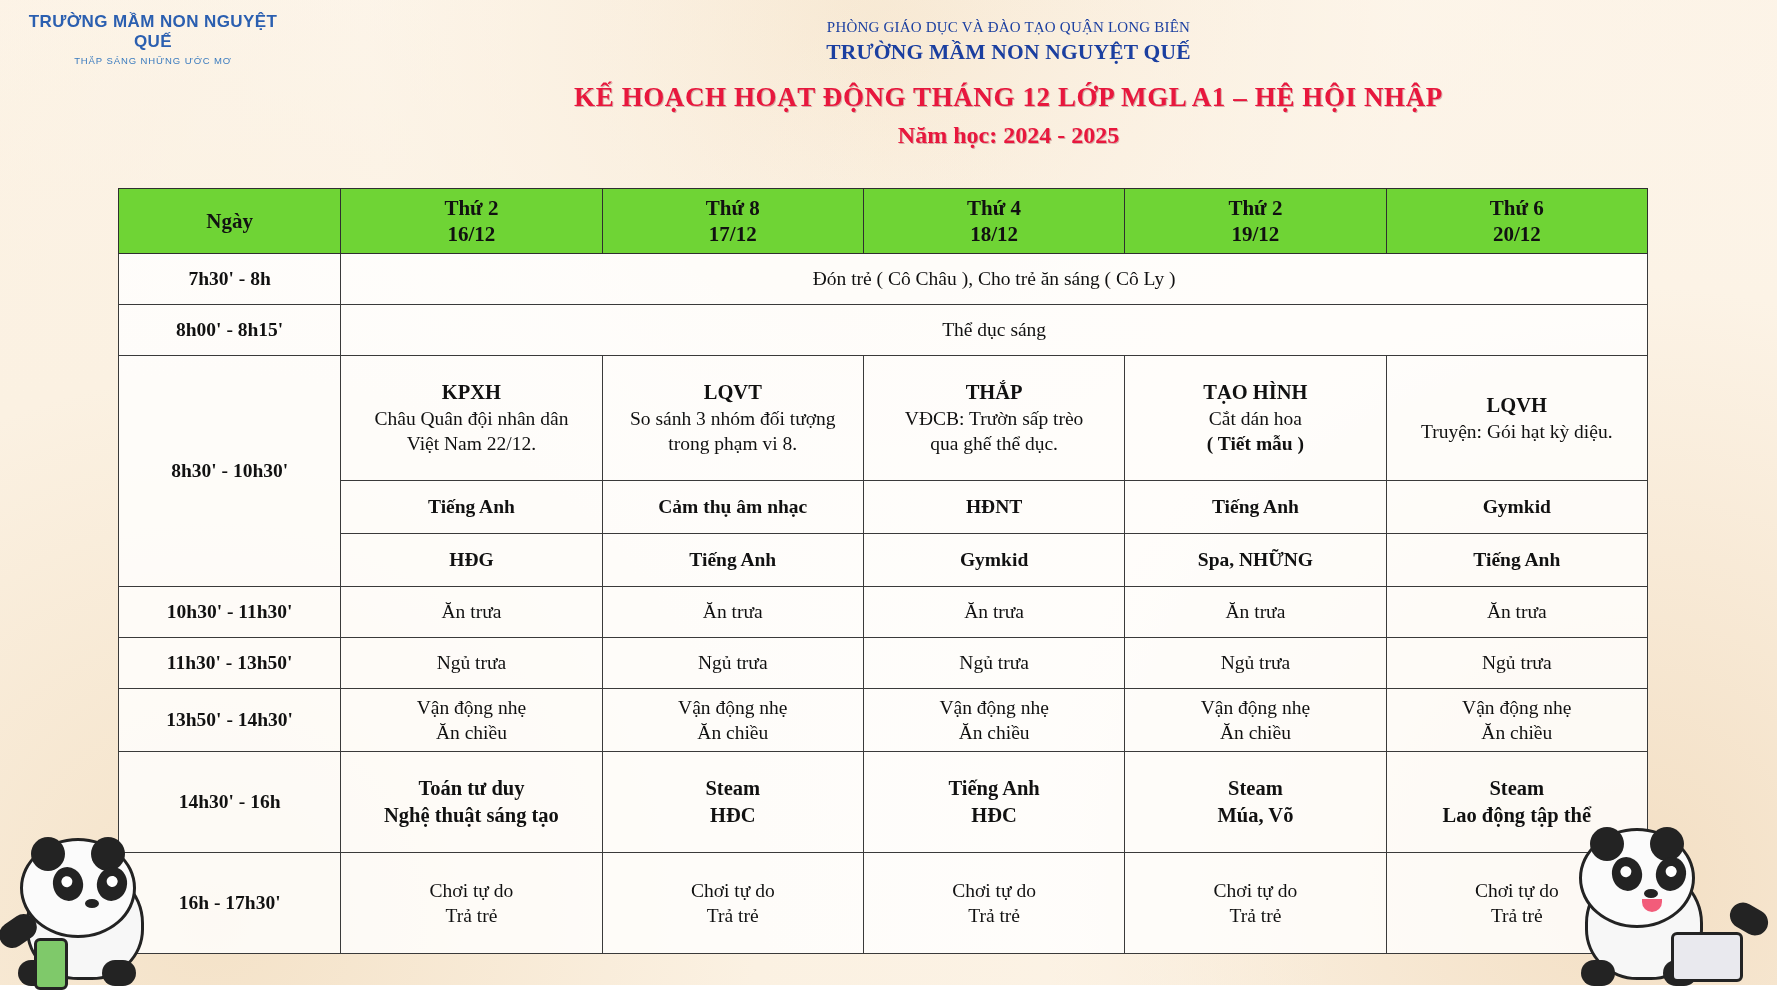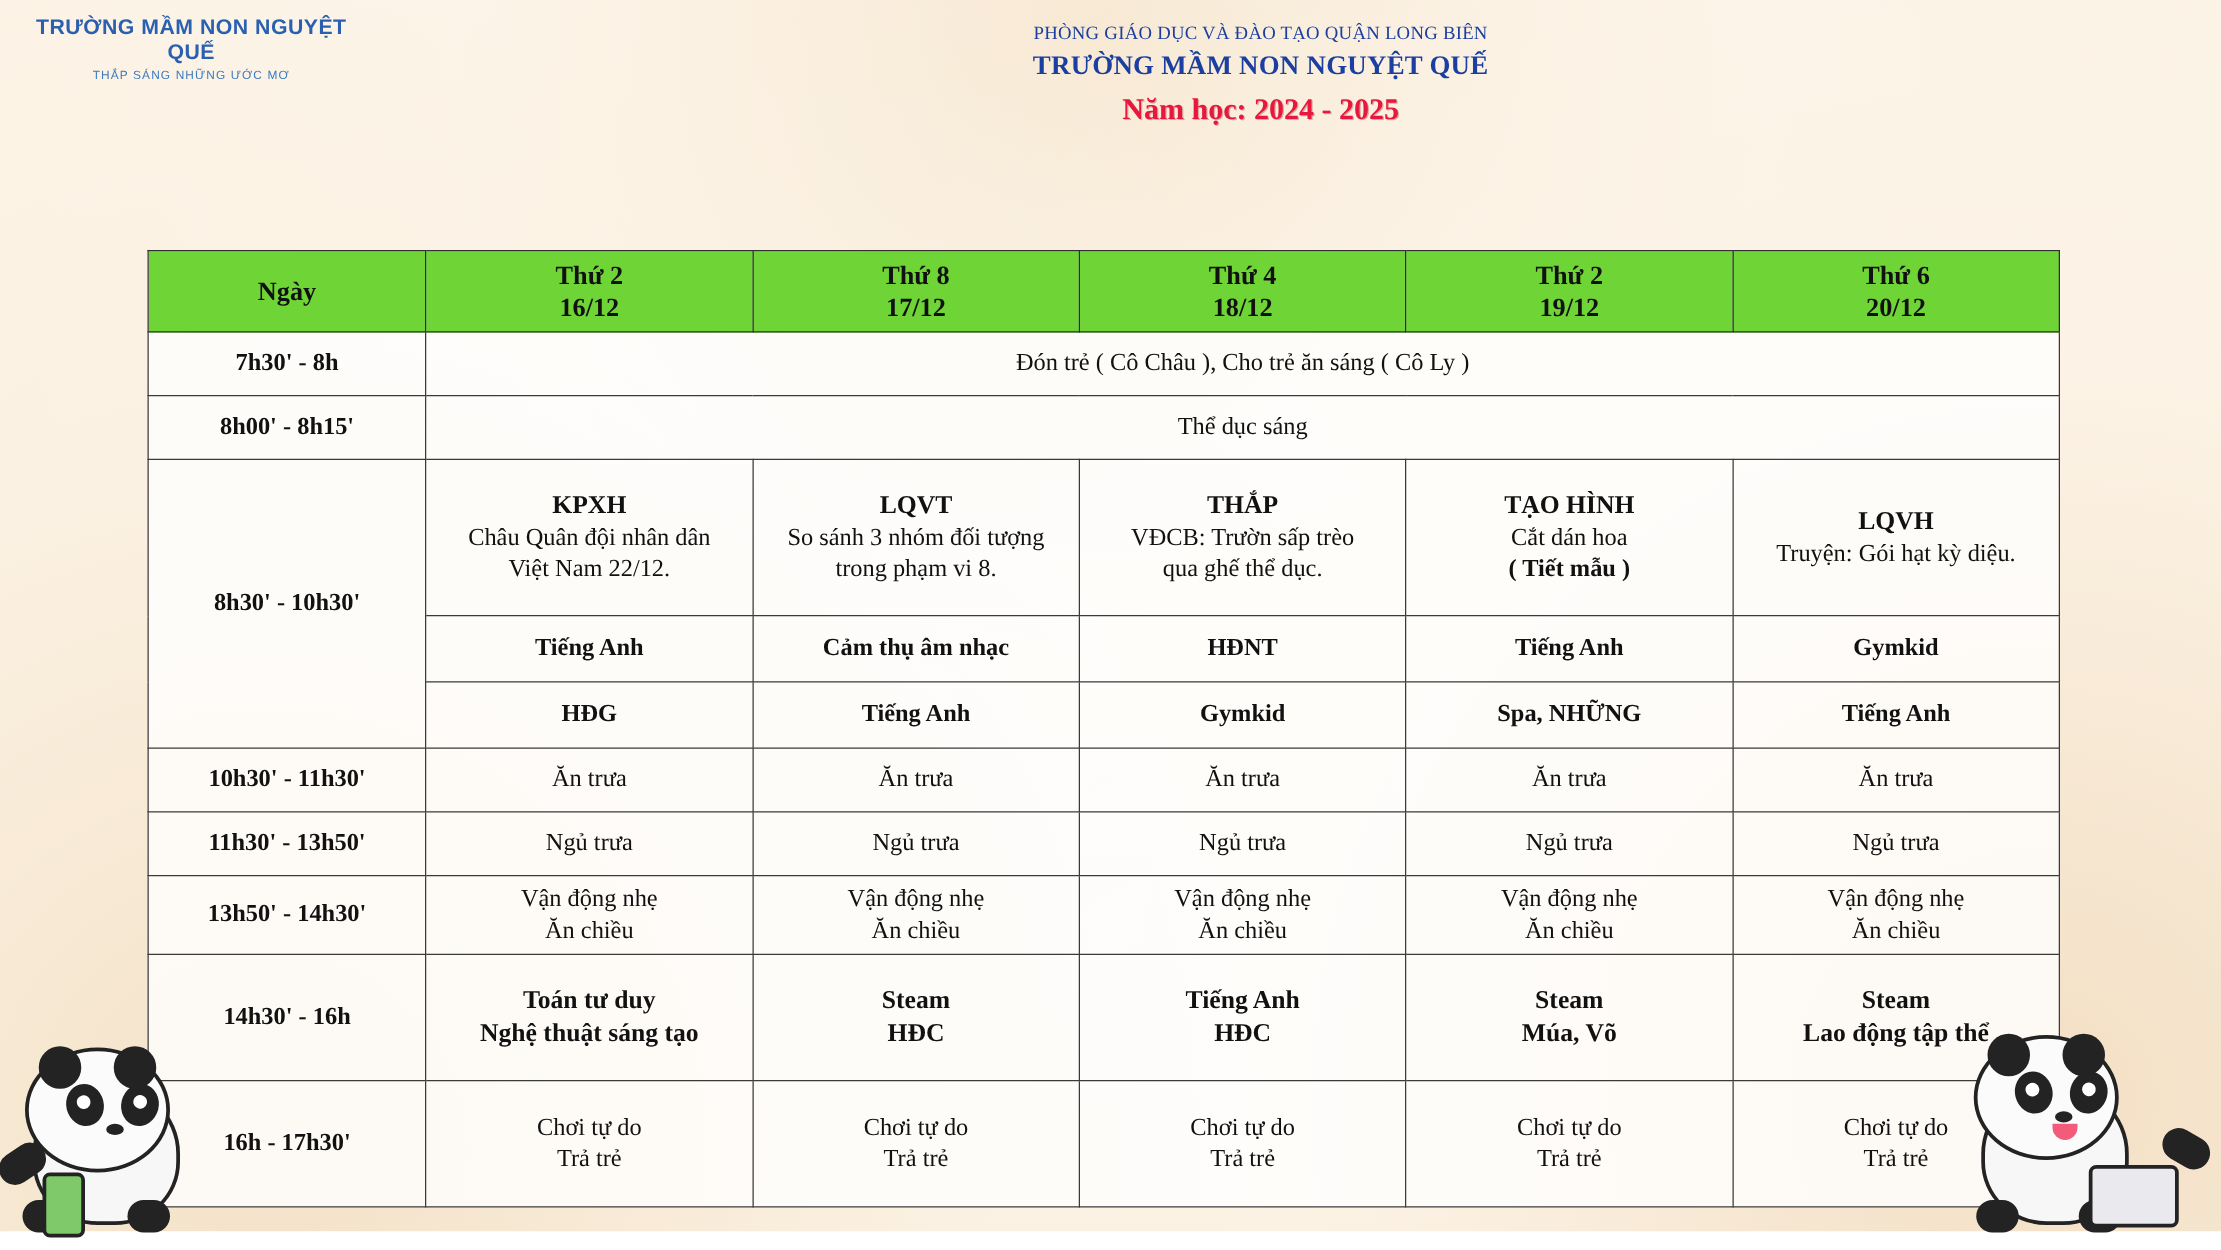--- a/index.html
+++ b/index.html
@@ -170,21 +170,21 @@
     font-weight: bold;
     font-size: 24px;
     color: #e8173d;
     text-shadow: 1px 1px 0 rgba(120,0,20,.28);
   }
 
   
   .table-wrap {
     position: absolute;
     left: 118px;
-    top: 200px;
+    top: 188px;
     width: 1530px;
   }
   table.plan {
     border-collapse: collapse;
     width: 100%;
     table-layout: fixed;
     background: rgba(255,255,255,0.80);
   }
   table.plan td, table.plan th {
     border: 1px solid #3a3a3a;
@@ -356,20 +356,21 @@
 <div class="page">
 
   <div class="logo">
     <div class="logo-name">TRƯỜNG MẦM NON NGUYỆT QUẾ</div>
     <div class="logo-slogan">THẮP SÁNG NHỮNG ƯỚC MƠ</div>
   </div>
 
   <div class="header">
     <div class="h-office">PHÒNG GIÁO DỤC VÀ ĐÀO TẠO QUẬN LONG BIÊN</div>
     <div class="h-school">TRƯỜNG MẦM NON NGUYỆT QUẾ</div>
+    <div class="h-title">KẾ HOẠCH HOẠT ĐỘNG THÁNG 12 LỚP MGL A1 – HỆ HỘI NHẬP</div>
     <div class="h-year">Năm học: 2024 - 2025</div>
   </div>
 
   <div class="table-wrap">
     <table class="plan">
       <colgroup>
         <col class="col-time">
         <col class="col-day">
           <col class="col-day">
           <col class="col-day">

